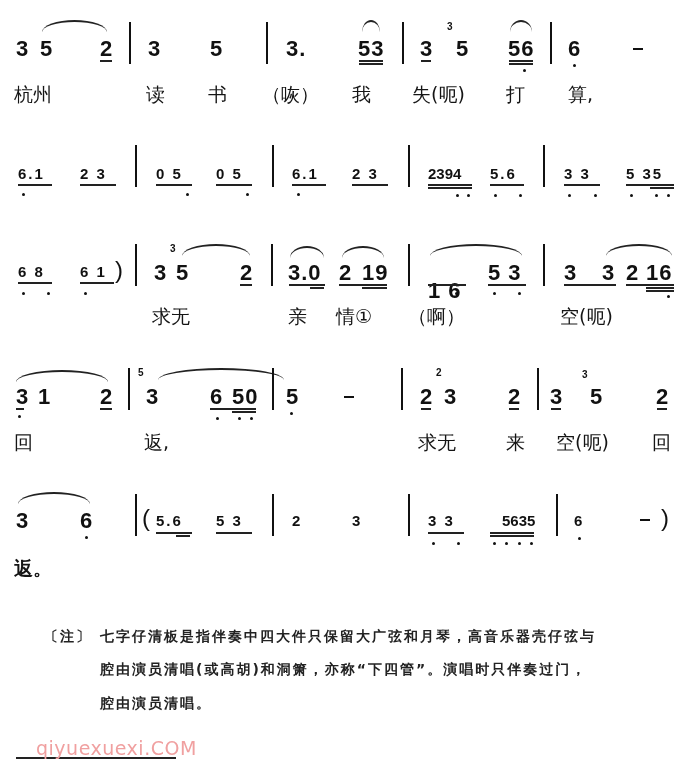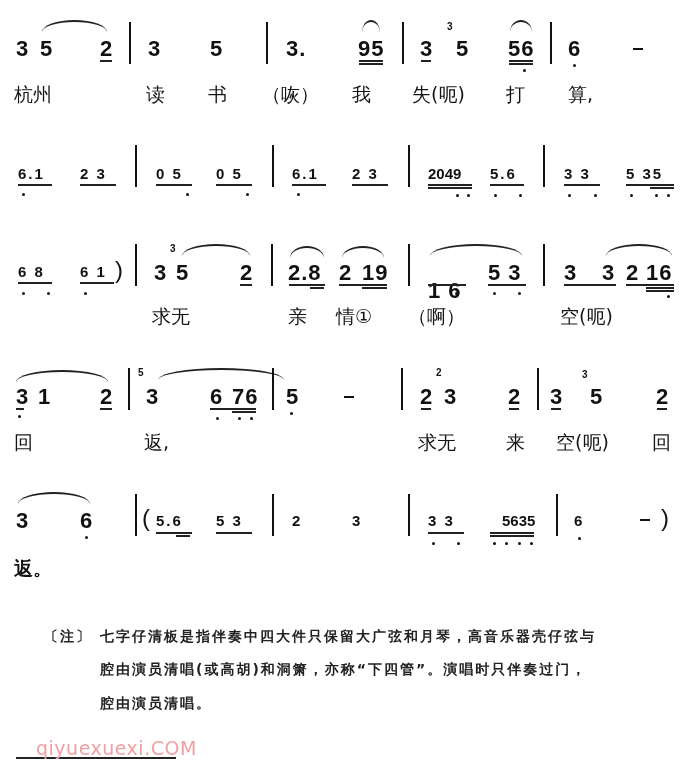--- a/index.html
+++ b/index.html
@@ -27,21 +27,21 @@
   <span class="n" style="left:16px;top:38px;">3</span>
   <span class="n" style="left:40px;top:38px;">5</span>
   <span class="n" style="left:100px;top:38px;">2</span>
   <div class="ul" style="left:100px;top:60px;width:12px;"></div>
   <div class="bar" style="left:129px;top:22px;height:42px;"></div>
   <span class="n" style="left:148px;top:38px;">3</span>
   <span class="n" style="left:210px;top:38px;">5</span>
   <div class="bar" style="left:266px;top:22px;height:42px;"></div>
   <span class="n" style="left:286px;top:38px;">3.</span>
   <div class="tie" style="left:362px;top:20px;width:18px;"></div>
-  <span class="n" style="left:358px;top:38px;">95</span>
+  <span class="n" style="left:358px;top:38px;">53</span>
   <div class="ul" style="left:359px;top:60px;width:24px;"></div>
   <div class="ul" style="left:359px;top:63px;width:24px;"></div>
   <div class="bar" style="left:402px;top:22px;height:42px;"></div>
   <span class="n" style="left:420px;top:38px;">3</span>
   <div class="ul" style="left:421px;top:60px;width:10px;"></div>
   <span class="grace" style="left:447px;top:22px;">3</span>
   <span class="n" style="left:456px;top:38px;">5</span>
   <div class="tie" style="left:510px;top:20px;width:22px;"></div>
   <span class="n" style="left:508px;top:38px;">56</span>
   <div class="ul" style="left:509px;top:60px;width:24px;"></div>
@@ -75,21 +75,21 @@
   <span class="ns" style="left:216px;top:165px;">0 5</span>
   <div class="ul" style="left:216px;top:184px;width:36px;"></div>
   <div class="dot" style="left:246px;top:193px;"></div>
   <div class="bar" style="left:272px;top:145px;height:42px;"></div>
   <span class="ns" style="left:292px;top:165px;">6.1</span>
   <div class="ul" style="left:292px;top:184px;width:34px;"></div>
   <div class="dot" style="left:297px;top:193px;"></div>
   <span class="ns" style="left:352px;top:165px;">2 3</span>
   <div class="ul" style="left:352px;top:184px;width:36px;"></div>
   <div class="bar" style="left:408px;top:145px;height:42px;"></div>
-  <span class="ns" style="left:428px;top:165px;letter-spacing:0;">2049</span>
+  <span class="ns" style="left:428px;top:165px;letter-spacing:0;">2394</span>
   <div class="ul" style="left:428px;top:184px;width:44px;"></div>
   <div class="ul" style="left:428px;top:187px;width:44px;"></div>
   <div class="dot" style="left:456px;top:194px;"></div>
   <div class="dot" style="left:467px;top:194px;"></div>
   <span class="ns" style="left:490px;top:165px;">5.6</span>
   <div class="ul" style="left:490px;top:184px;width:34px;"></div>
   <div class="dot" style="left:494px;top:194px;"></div>
   <div class="dot" style="left:519px;top:194px;"></div>
   <div class="bar" style="left:543px;top:145px;height:42px;"></div>
   <span class="ns" style="left:564px;top:165px;">3 3</span>
@@ -115,21 +115,21 @@
   <span class="paren" style="left:115px;top:258px;">)</span>
   <div class="bar" style="left:135px;top:244px;height:42px;"></div>
   <span class="n" style="left:154px;top:262px;">3</span>
   <span class="grace" style="left:170px;top:244px;">3</span>
   <span class="n" style="left:176px;top:262px;">5</span>
   <div class="tie" style="left:182px;top:244px;width:68px;"></div>
   <span class="n" style="left:240px;top:262px;">2</span>
   <div class="ul" style="left:240px;top:284px;width:12px;"></div>
   <div class="bar" style="left:271px;top:244px;height:42px;"></div>
   <div class="tie" style="left:290px;top:246px;width:34px;"></div>
-  <span class="n" style="left:288px;top:262px;">2.8</span>
+  <span class="n" style="left:288px;top:262px;">3.0</span>
   <div class="ul" style="left:289px;top:284px;width:36px;"></div>
   <div class="ul" style="left:310px;top:287px;width:14px;"></div>
   <div class="tie" style="left:342px;top:246px;width:42px;"></div>
   <span class="n" style="left:339px;top:262px;">2</span>
   <span class="n" style="left:362px;top:262px;">19</span>
   <div class="ul" style="left:339px;top:284px;width:48px;"></div>
   <div class="ul" style="left:362px;top:287px;width:25px;"></div>
   <div class="bar" style="left:408px;top:244px;height:42px;"></div>
   <div class="tie" style="left:430px;top:244px;width:92px;"></div>
   <span class="n" style="left:428px;top:262px;margin-top:18px;">1 6</span>
@@ -164,21 +164,21 @@
   <div class="ul" style="left:16px;top:408px;width:8px;"></div>
   <div class="dot" style="left:18px;top:415px;"></div>
   <span class="n" style="left:38px;top:386px;">1</span>
   <span class="n" style="left:100px;top:386px;">2</span>
   <div class="ul" style="left:100px;top:408px;width:12px;"></div>
   <div class="bar" style="left:128px;top:368px;height:42px;"></div>
   <span class="grace" style="left:138px;top:368px;">5</span>
   <span class="n" style="left:146px;top:386px;">3</span>
   <div class="tie" style="left:158px;top:368px;width:126px;"></div>
   <span class="n" style="left:210px;top:386px;">6</span>
-  <span class="n" style="left:232px;top:386px;">76</span>
+  <span class="n" style="left:232px;top:386px;">50</span>
   <div class="ul" style="left:210px;top:408px;width:46px;"></div>
   <div class="ul" style="left:232px;top:411px;width:24px;"></div>
   <div class="dot" style="left:216px;top:417px;"></div>
   <div class="dot" style="left:238px;top:417px;"></div>
   <div class="dot" style="left:250px;top:417px;"></div>
   <div class="bar" style="left:272px;top:368px;height:42px;"></div>
   <span class="n" style="left:286px;top:386px;">5</span>
   <div class="dot" style="left:290px;top:412px;"></div>
   <div class="dash" style="left:344px;top:396px;"></div>
   <div class="bar" style="left:401px;top:368px;height:42px;"></div>

